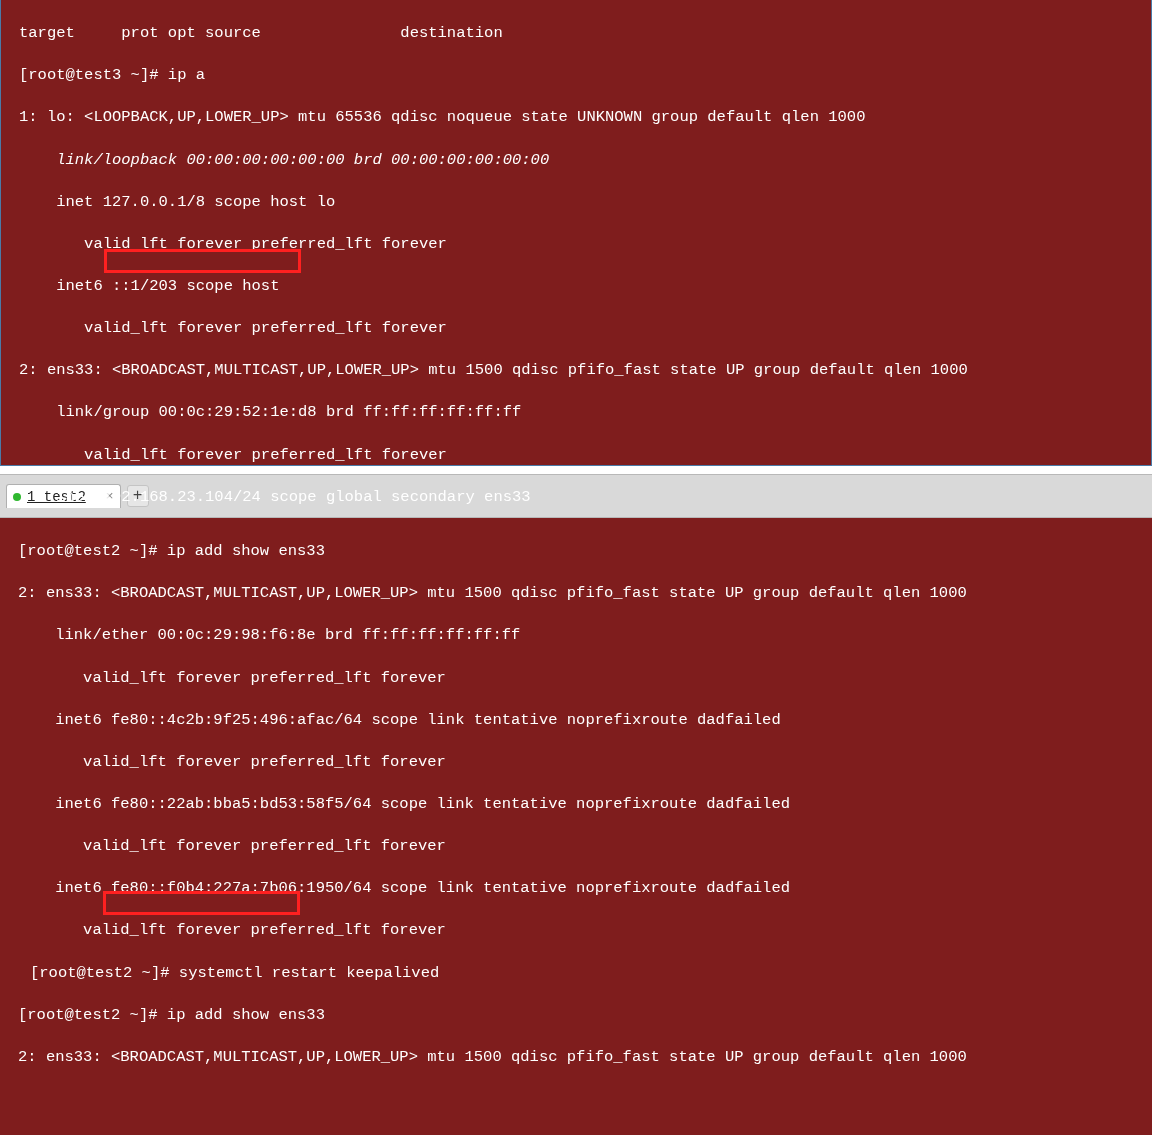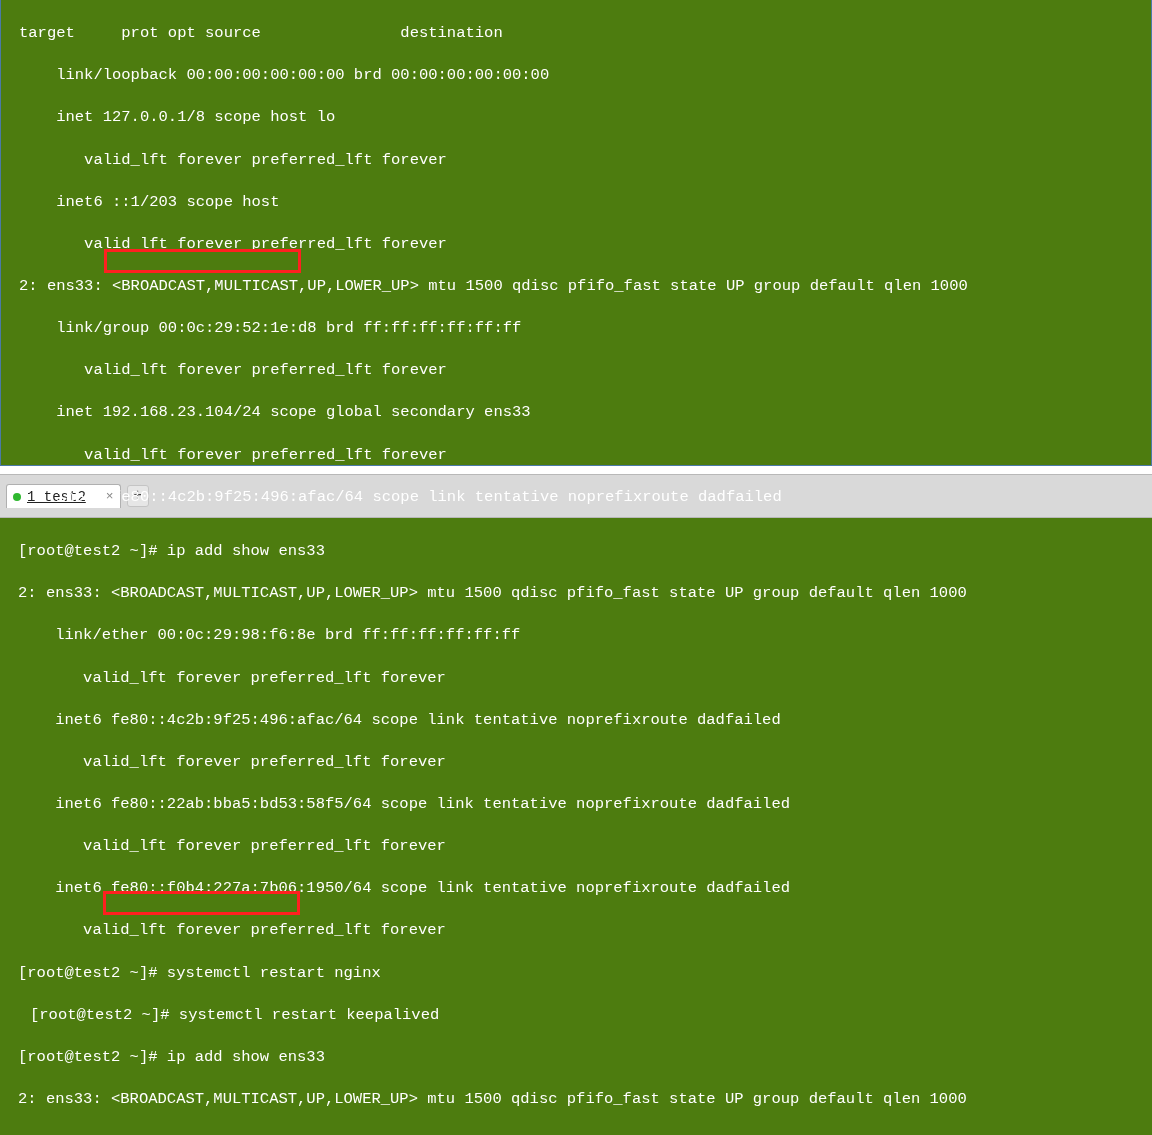--- a/index.html
+++ b/index.html
@@ -5,21 +5,21 @@
   * { margin: 0; padding: 0; box-sizing: border-box; }
   body {
     font-family: "Consolas", "Courier New", monospace;
     font-size: 15.5px;
     background: #fff;
     width: 1152px;
     height: 1135px;
     overflow: hidden;
   }
   .terminal {
-    background: #4d7c0f;
+    background: #7f1d1d;
     color: #fff;
     padding: 2px 8px 6px 18px;
     white-space: pre;
     line-height: 1.36;
     position: relative;
   }
   .terminal.top { height: 466px; border: 1px solid #4a7aa7; border-top: none; }
   .terminal.bottom { position: relative; }
   .tab-bar {
     background: #d9d9d9;
@@ -86,21 +86,23 @@
     vertical-align: text-bottom;
     margin-bottom: -2px;
   }
   .spacer { height: 8px; background:#fff; }
 </style>
 </head>
 <body>
 
 <div class="terminal top">
 <span style="display: block;">target     prot opt source               destination</span>
-<span style="display: block;">    link/loopback 00:00:00:00:00:00 brd 00:00:00:00:00:00</span>
+<span style="display: block;">[root@test3 ~]# ip a</span>
+<span style="display: block;">1: lo: &lt;LOOPBACK,UP,LOWER_UP&gt; mtu 65536 qdisc noqueue state UNKNOWN group default qlen 1000</span>
+<span style="display: block; font-style: italic;">    link/loopback 00:00:00:00:00:00 brd 00:00:00:00:00:00</span>
 <span style="display: block;">    inet 127.0.0.1/8 scope host lo</span>
 <span style="display: block;">       valid_lft forever preferred_lft forever</span>
 <span style="display: block;">    inet6 ::1/203 scope host</span>
 <span style="display: block;">       valid_lft forever preferred_lft forever</span>
 <span style="display: block;">2: ens33: &lt;BROADCAST,MULTICAST,UP,LOWER_UP&gt; mtu 1500 qdisc pfifo_fast state UP group default qlen 1000</span>
 <span style="display: block;">    link/group 00:0c:29:52:1e:d8 brd ff:ff:ff:ff:ff:ff</span>
 <span style="display: block;">       valid_lft forever preferred_lft forever</span>
 <span style="display: block;">    inet 192.168.23.104/24 scope global secondary ens33</span>
 <span style="display: block;">       valid_lft forever preferred_lft forever</span>
 <span style="display: block;">    inet6 fe80::4c2b:9f25:496:afac/64 scope link tentative noprefixroute dadfailed</span>
@@ -128,21 +130,20 @@
 <span style="display: block;">[root@test2 ~]# ip add show ens33</span>
 <span style="display: block;">2: ens33: &lt;BROADCAST,MULTICAST,UP,LOWER_UP&gt; mtu 1500 qdisc pfifo_fast state UP group default qlen 1000</span>
 <span style="display: block;">    link/ether 00:0c:29:98:f6:8e brd ff:ff:ff:ff:ff:ff</span>
 <span style="display: block;">       valid_lft forever preferred_lft forever</span>
 <span style="display: block;">    inet6 fe80::4c2b:9f25:496:afac/64 scope link tentative noprefixroute dadfailed</span>
 <span style="display: block;">       valid_lft forever preferred_lft forever</span>
 <span style="display: block;">    inet6 fe80::22ab:bba5:bd53:58f5/64 scope link tentative noprefixroute dadfailed</span>
 <span style="display: block;">       valid_lft forever preferred_lft forever</span>
 <span style="display: block;">    inet6 fe80::f0b4:227a:7b06:1950/64 scope link tentative noprefixroute dadfailed</span>
 <span style="display: block;">       valid_lft forever preferred_lft forever</span>
-<span style="display: block;">[root@test2 ~]# systemctl restart nginx</span>
 <span style="display: block; margin-left: 12px;">[root@test2 ~]# systemctl restart keepalived</span>
 <span style="display: block;">[root@test2 ~]# ip add show ens33</span>
 <span style="display: block;">2: ens33: &lt;BROADCAST,MULTICAST,UP,LOWER_UP&gt; mtu 1500 qdisc pfifo_fast state UP group default qlen 1000</span>
 
 
 
 
 
 
 

